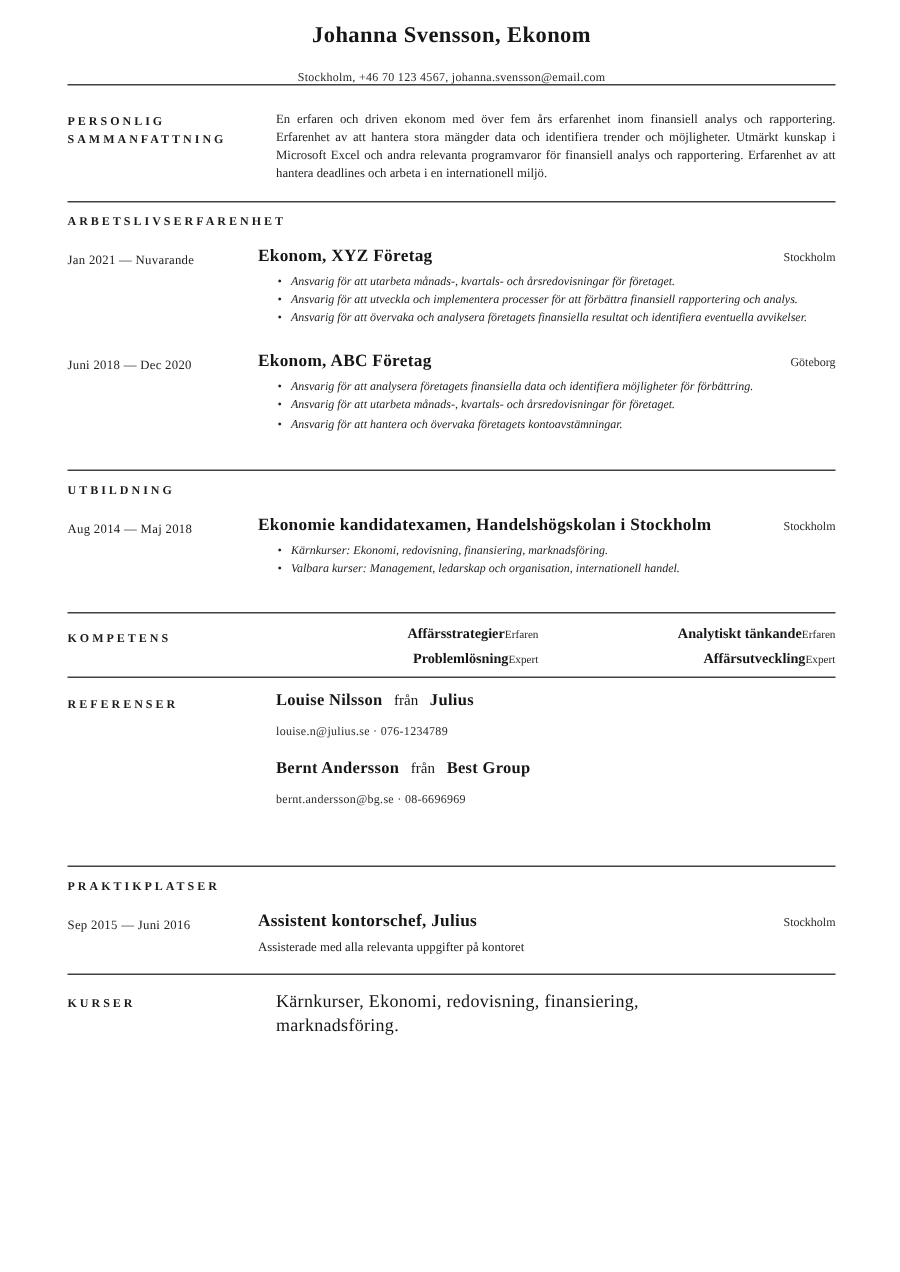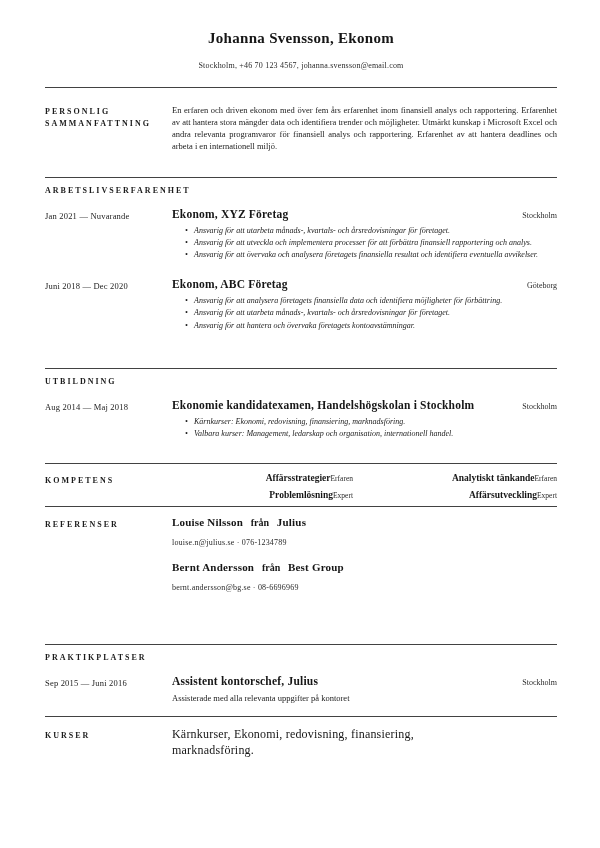--- a/index.html
+++ b/index.html
@@ -7,38 +7,38 @@
     width:600px;height:848px;
     background:#ffffff;
     font-family:"Liberation Serif","DejaVu Serif",serif;
     color:#1e1e1e;
     overflow:hidden;
     -webkit-font-smoothing:antialiased;
   }
   .page{
     box-sizing:border-box;
     width:600px;height:595px;
-    padding:26px 43px 0 45px;
+    padding:12px 43px 0 45px;
   }
   
   .header{text-align:center;}
   .name{
     font-size:15px;font-weight:bold;
     letter-spacing:.3px;
     margin:4px 0 14px 0;color:#161616;
   }
-  .contact{font-size:8px;color:#2a2a2a;margin-bottom:17px;letter-spacing:.2px;}
+  .contact{font-size:8px;color:#2a2a2a;letter-spacing:.2px;}
   
   .section{
     border-top:1.5px solid #424242;
     display:grid;
     grid-template-columns:127px 1fr;
-    column-gap:0;
-  }
-  .section.stack{display:block;margin-top:12px;}
+    column-gap:12px;
+  }
+  .section.stack{display:block;}
   .sec-label{
     font-size:8px;font-weight:600;
     letter-spacing:2px;
     color:#1c1c1c;
     line-height:1.5;
     padding-right:10px;
     word-spacing:2px;
   }
   
   .sec-summary{padding:9px 0 12px 0;}
@@ -80,21 +80,21 @@
   }
   .skill{display:flex;justify-content:flex-end;align-items:baseline;}
   .skill-name{font-size:9.5px;font-weight:600;color:#161616;}
   .skill-level{font-size:7.5px;color:#2a2a2a;}
   
   .sec-references{padding:9px 0 40px 0;}
   .ref{margin-bottom:14px;}
   .ref:last-child{margin-bottom:0;}
   .ref-nameline{font-size:11px;color:#161616;margin-bottom:6px;}
   .ref-name,.ref-company{font-weight:bold;letter-spacing:.2px;}
-  .ref-from{font-weight:bold;font-size:10px;margin:0 5px;}
+  .ref-from{font-weight:normal;font-size:10px;margin:0 5px;}
   .ref-contact{font-size:8px;color:#2a2a2a;letter-spacing:.2px;margin-top:10px;}
   
   .sec-courses{padding:9px 0 0 0;}
   .courses-text{
     font-size:12px;color:#161616;line-height:1.35;
     max-width:272px;letter-spacing:.2px;
   }
 </style>
 </head>
 <body>

